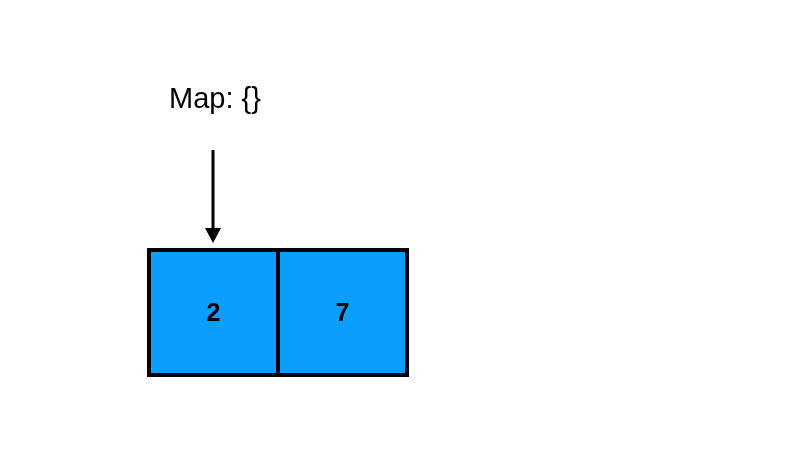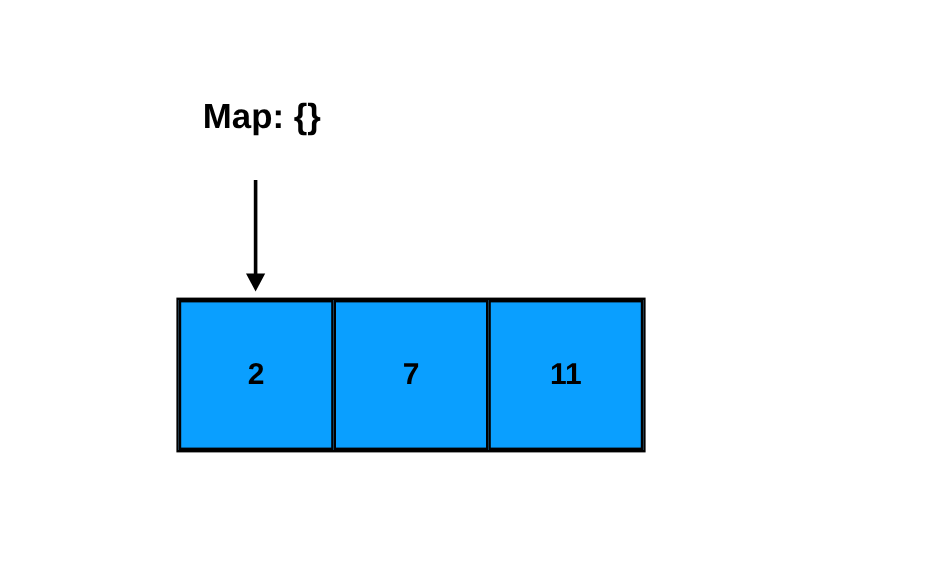--- a/index.html
+++ b/index.html
@@ -12,21 +12,21 @@
     background: #ffffff;
     position: relative;
     overflow: hidden;
     font-family: "Liberation Sans", sans-serif;
   }
   .map-label {
     position: absolute;
     left: 169px;
     top: 82px;
     font-size: 29px;
-    font-weight: 700;
+    font-weight: 400;
     color: #000000;
     line-height: 1.15;
     white-space: nowrap;
   }
   .pointer-arrow {
     position: absolute;
     left: 202px;
     top: 148px;
     width: 22px;
     height: 97px;
@@ -64,16 +64,13 @@
   <polygon points="3,80 19,80 11,95" fill="#000000"></polygon>
 </svg>
 
 <div class="array-container">
   <div class="array-cell">
     <span class="cell-value">2</span>
   </div>
   <div class="array-cell">
     <span class="cell-value">7</span>
   </div>
-  <div class="array-cell">
-    <span class="cell-value">11</span>
-  </div>
 </div>
 
 </body></html>

